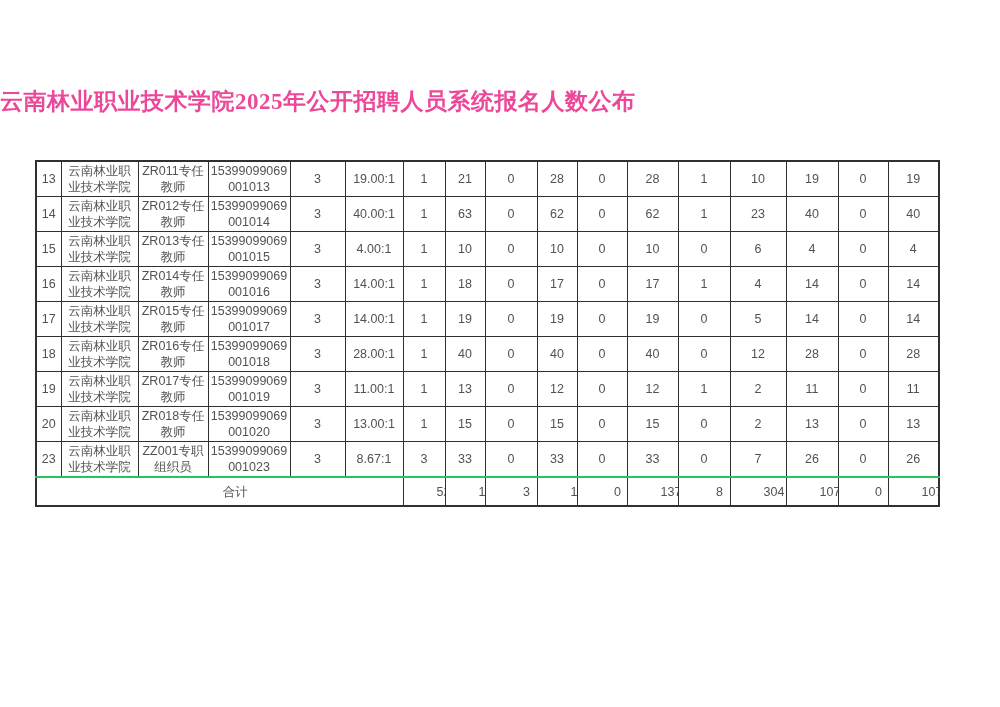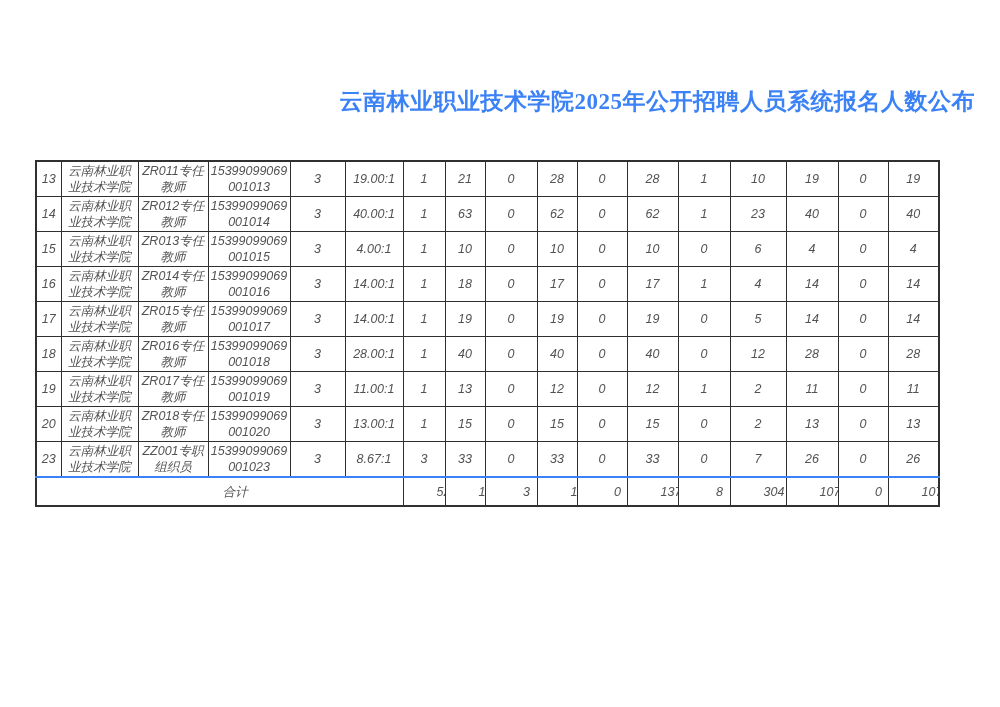--- a/index.html
+++ b/index.html
@@ -12,58 +12,57 @@
     width: 1000px;
     height: 707px;
     background: #ffffff;
     overflow: hidden;
   }
   .title-block {
     position: absolute;
     top: 86px;
     left: 0;
     width: 975px;
-    text-align: right;
+    text-align: left;
     font-family: "Liberation Serif", "DejaVu Serif", serif;
     font-weight: bold;
-    color: #3b82f6;
+    color: #ec4899;
   }
   .title-line {
     font-size: 23px;
     line-height: 31px;
     letter-spacing: 0.5px;
     white-space: nowrap;
   }
   table.report {
     position: absolute;
     left: 35px;
     top: 160px;
     width: 903px;
     border-collapse: collapse;
     table-layout: fixed;
     border: 2px solid #303030;
     font-family: "Liberation Sans", "DejaVu Sans", sans-serif;
-    font-style: italic;
   }
   table.report td {
     border: 1px solid #303030;
     text-align: center;
     vertical-align: middle;
     font-size: 12.5px;
     line-height: 16px;
     color: #525252;
     padding: 0 2px;
     height: 34px;
     overflow: hidden;
   }
   table.report td.code {
     word-break: break-all;
   }
   table.report tr.total-row td {
-    border-top: 2px solid #3b82f6;
+    border-top: 2px solid #22c55e;
     height: 27px;
     padding-left: 33px;
   }
 </style>
 </head>
 <body>
 
 <div class="page">
 
   <div class="title-block">

